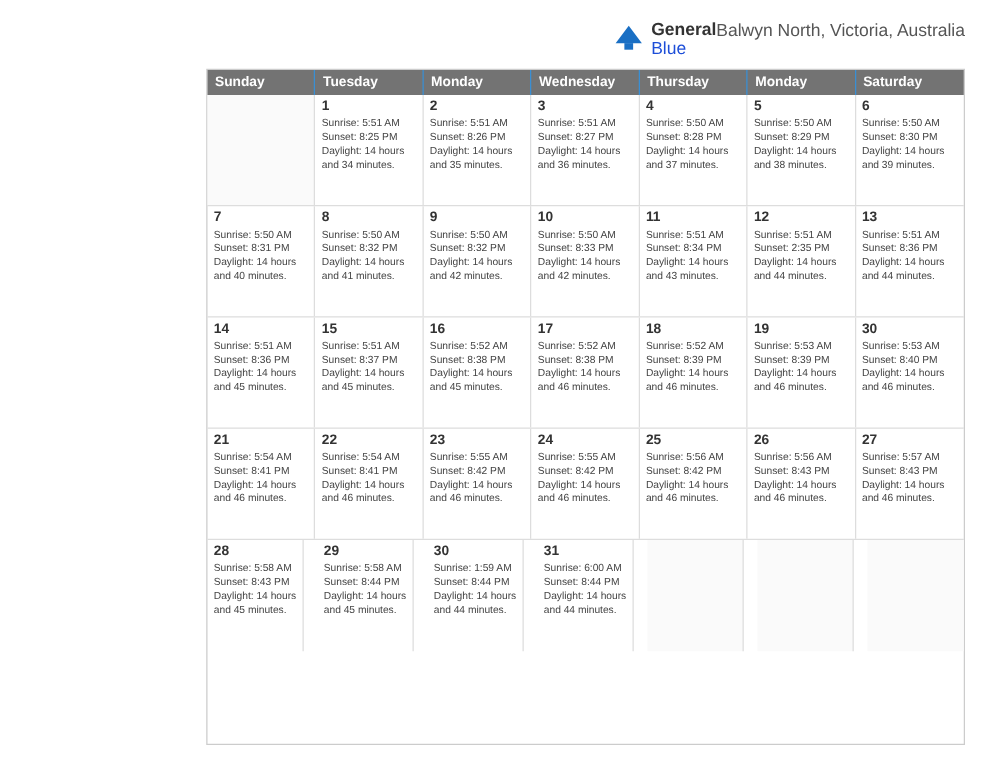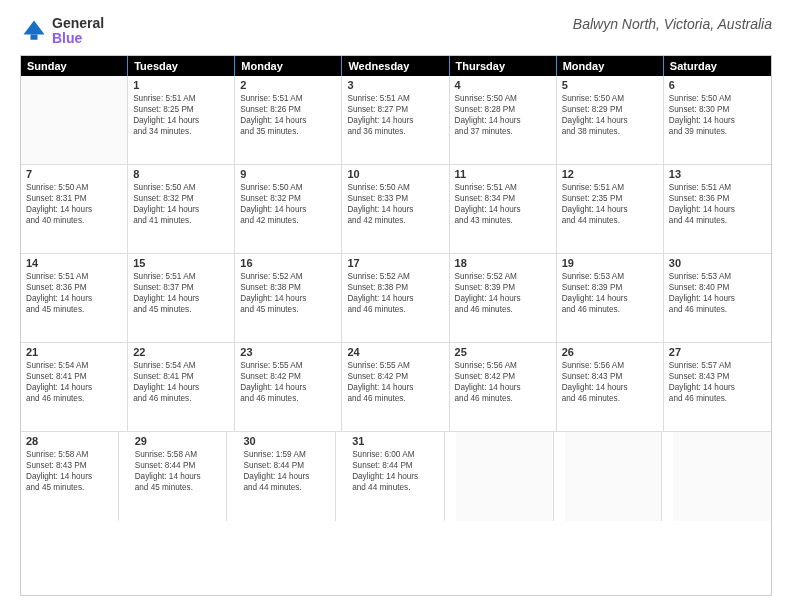--- a/index.html
+++ b/index.html
@@ -9,20 +9,21 @@
       font-family: Arial, sans-serif;
       background: #fff;
       overflow: hidden;
     }
     .page {
       width: 792px;
       height: 612px;
       padding: 16px 20px;
       display: flex;
       flex-direction: column;
+      align-items: flex-end;
     }
     .header {
       display: flex;
       justify-content: space-between;
       align-items: flex-start;
       margin-bottom: 8px;
     }
     .logo {
       display: flex;
       align-items: center;
@@ -33,49 +34,48 @@
       flex-direction: column;
       line-height: 1.1;
     }
     .logo-general {
       font-size: 14px;
       font-weight: bold;
       color: #333;
     }
     .logo-blue {
       font-size: 14px;
-      font-weight: bold;
-      color: #8b5cf6;
+      font-weight: normal;
+      color: #1d4ed8;
     }
     .logo-icon {
       width: 28px;
       height: 28px;
     }
     .title-section {
       text-align: right;
     }
     .month-title {
       font-size: 32px;
       font-weight: bold;
       color: #333;
       line-height: 1.1;
     }
     .location-title {
       font-size: 14px;
       color: #555;
-      font-style: italic;
     }
     .calendar {
       flex: 1;
       border: 1px solid #ccc;
     }
     .cal-header {
       display: grid;
       grid-template-columns: repeat(7, 1fr);
-      background: #000000;
+      background: #737373;
     }
     .cal-header-cell {
       color: #fff;
       font-size: 11px;
       font-weight: bold;
       padding: 4px 6px;
       text-align: left;
       border-right: 1px solid #3a8fd4;
     }
     .cal-header-cell:last-child { border-right: none; }

